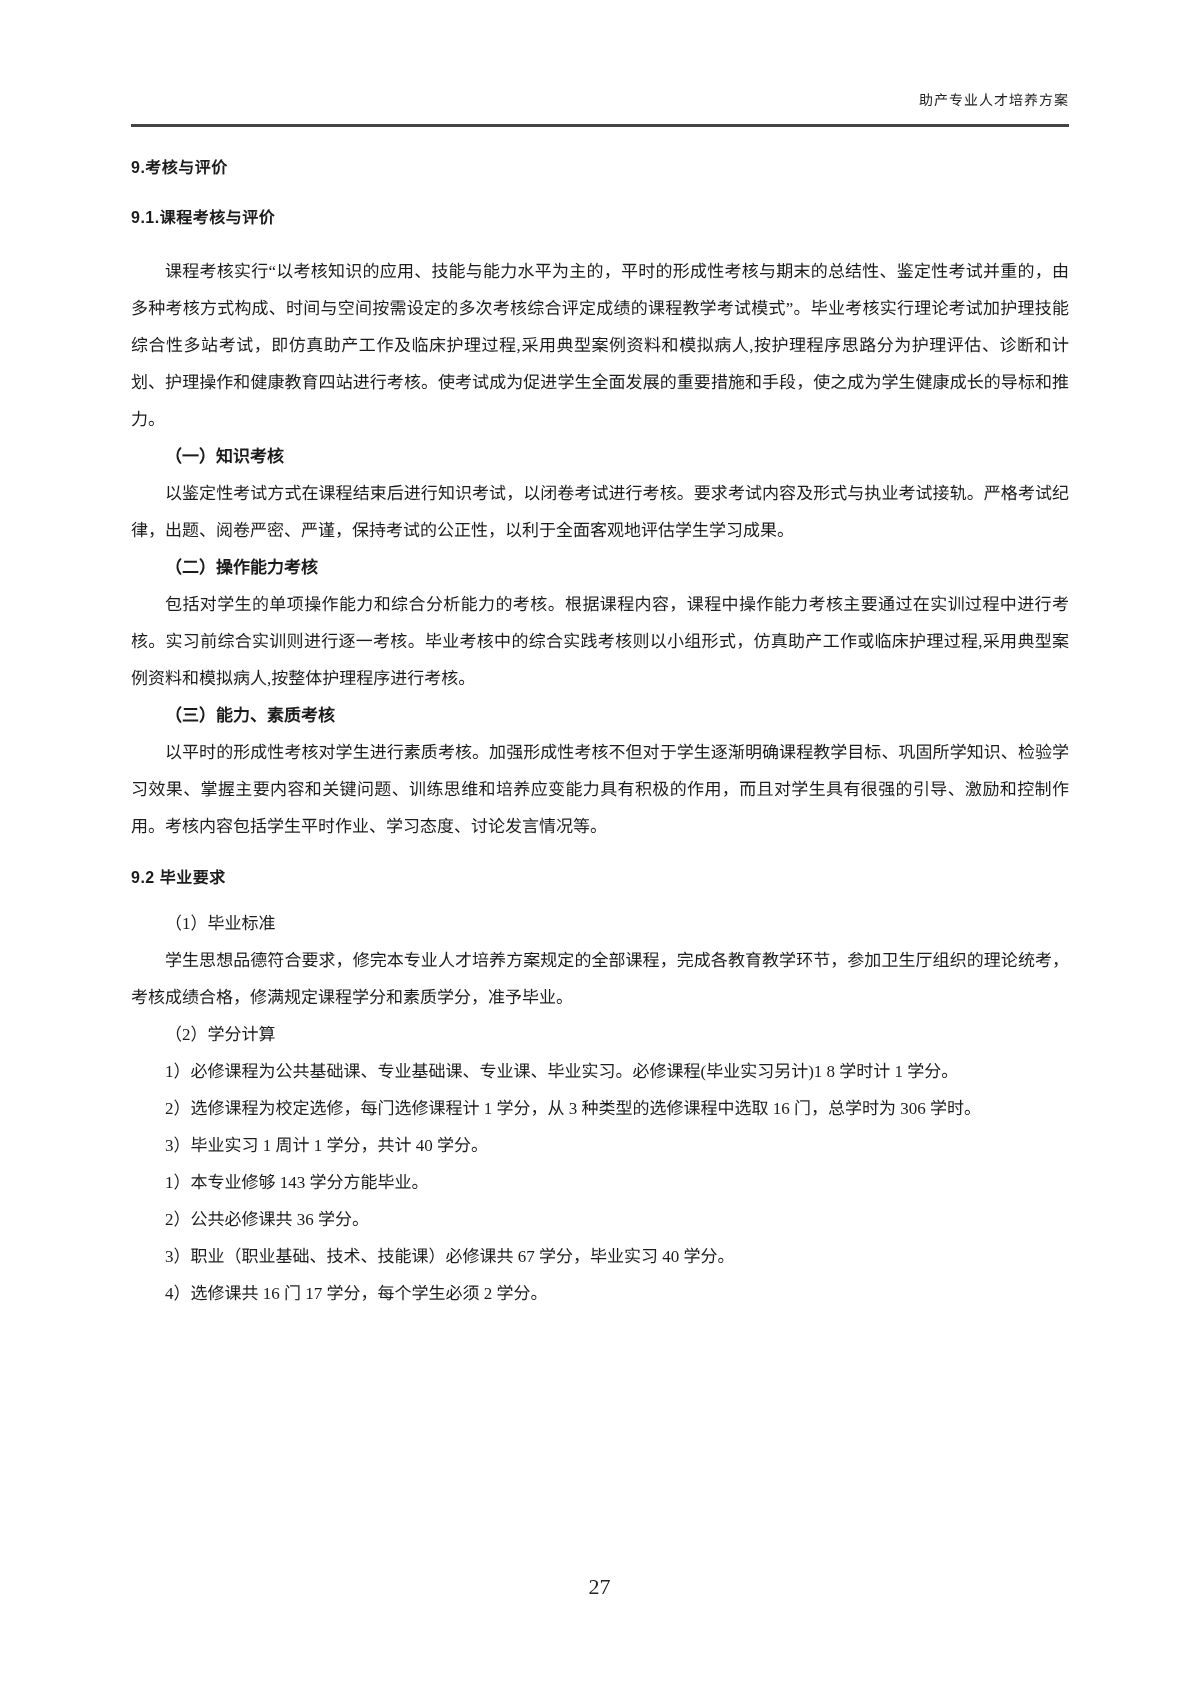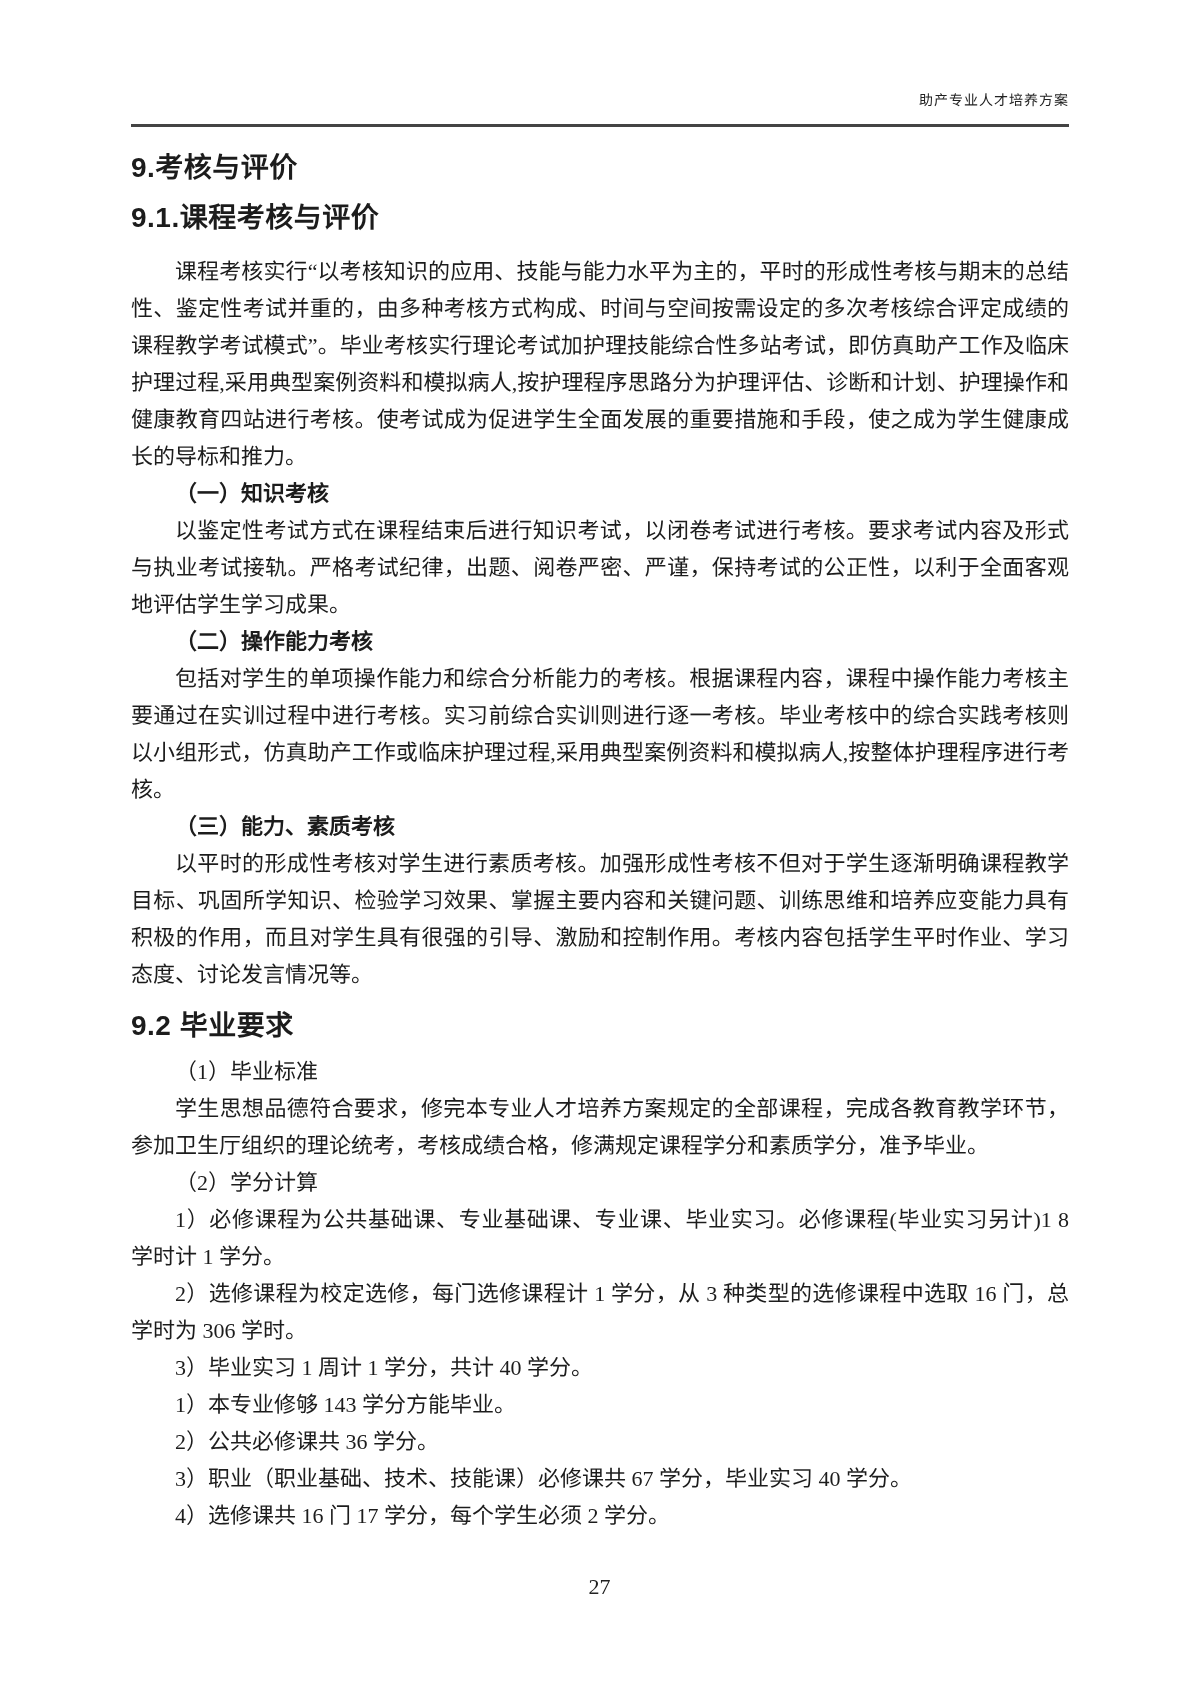--- a/index.html
+++ b/index.html
@@ -38,29 +38,29 @@
     margin-top: 12px;
     height: 0;
     border-bottom: 3px solid var(--rule);
   }
   
   .doc-body { text-align: left; }
   .blk { margin: 0; padding: 0; color: var(--ink); }
   .blk-h1, .blk-h2 {
     font-family: "Liberation Sans", "DejaVu Sans", sans-serif;
     font-weight: bold;
-    font-size: 28px;
+    font-size: 16px;
     line-height: 30px;
     letter-spacing: 0.5px;
   }
   .blk-h1 { margin-top: 26px; }
   .blk-h2 { margin-top: 20px; margin-bottom: 20px; }
   .blk-h2.section2 { margin-top: 18px; margin-bottom: 12px; }
   .blk-p, .blk-sub, .blk-h3 {
-    font-size: 22px;
+    font-size: 17px;
     line-height: 37px;
     text-indent: 2em;
   }
   .blk-p { text-align: justify; }
   .blk-h3 {
     font-family: "Liberation Sans", "DejaVu Sans", sans-serif;
     font-weight: bold;
   }
   
   .doc-footer {

